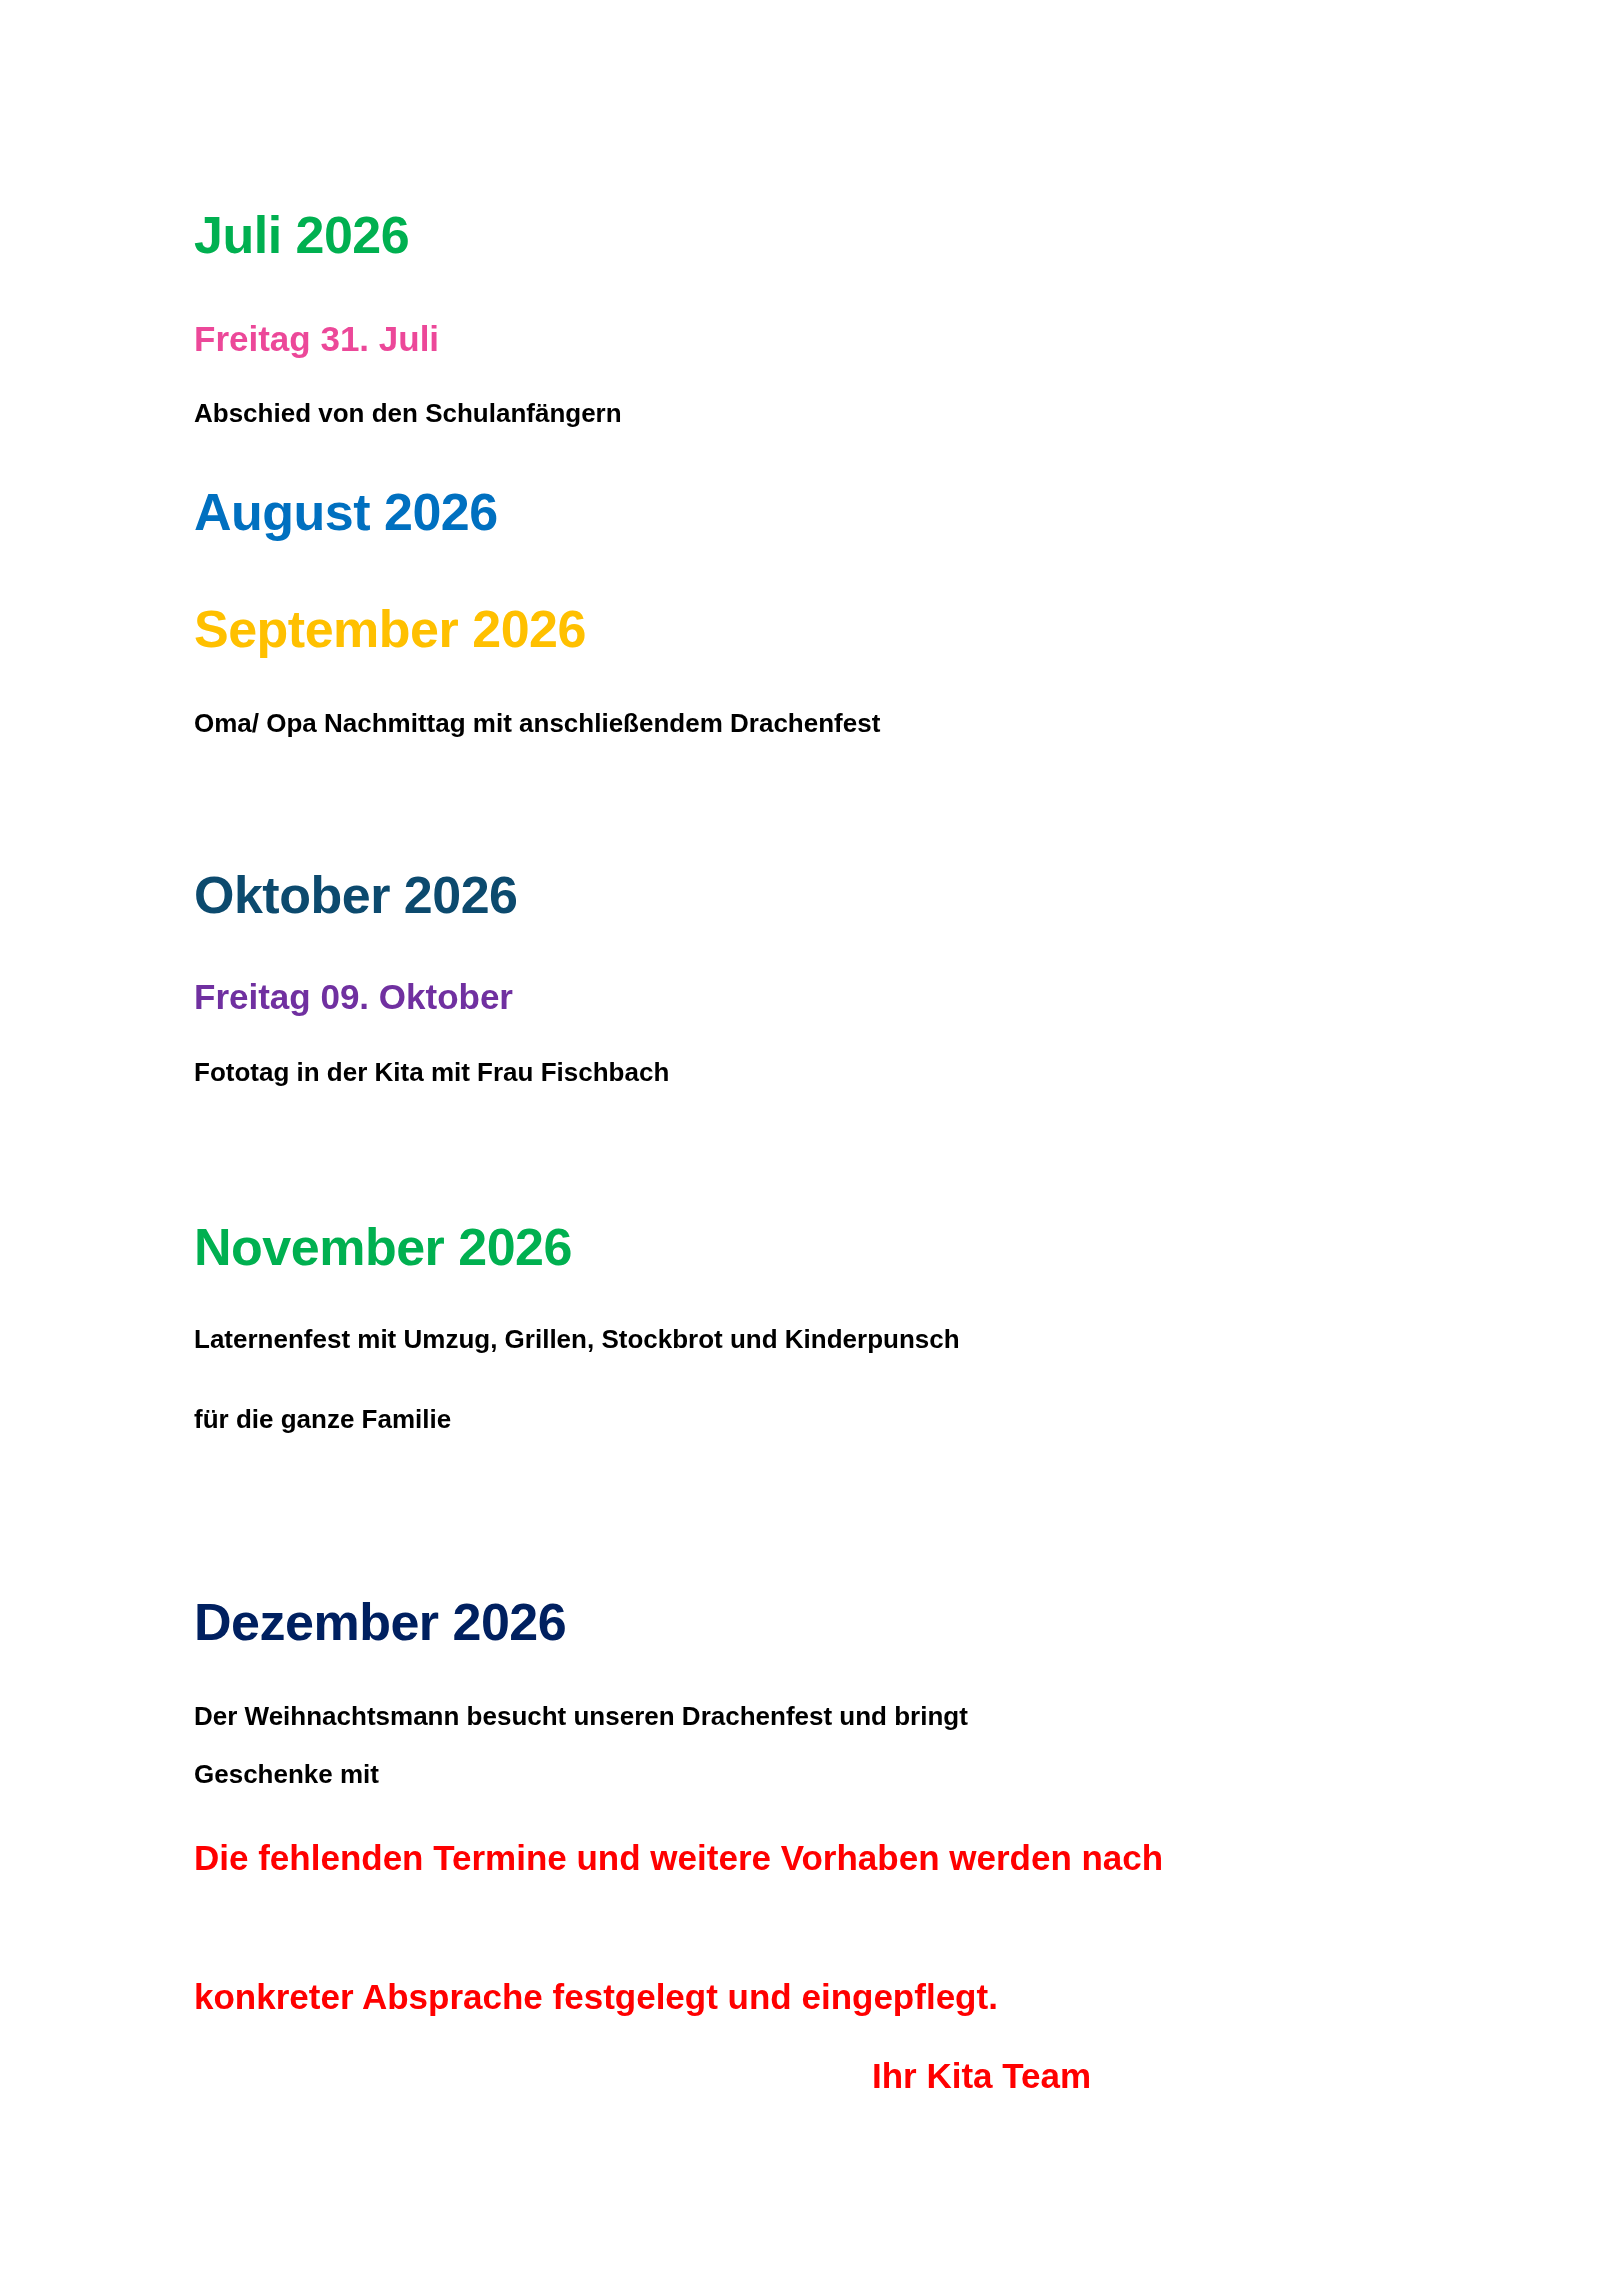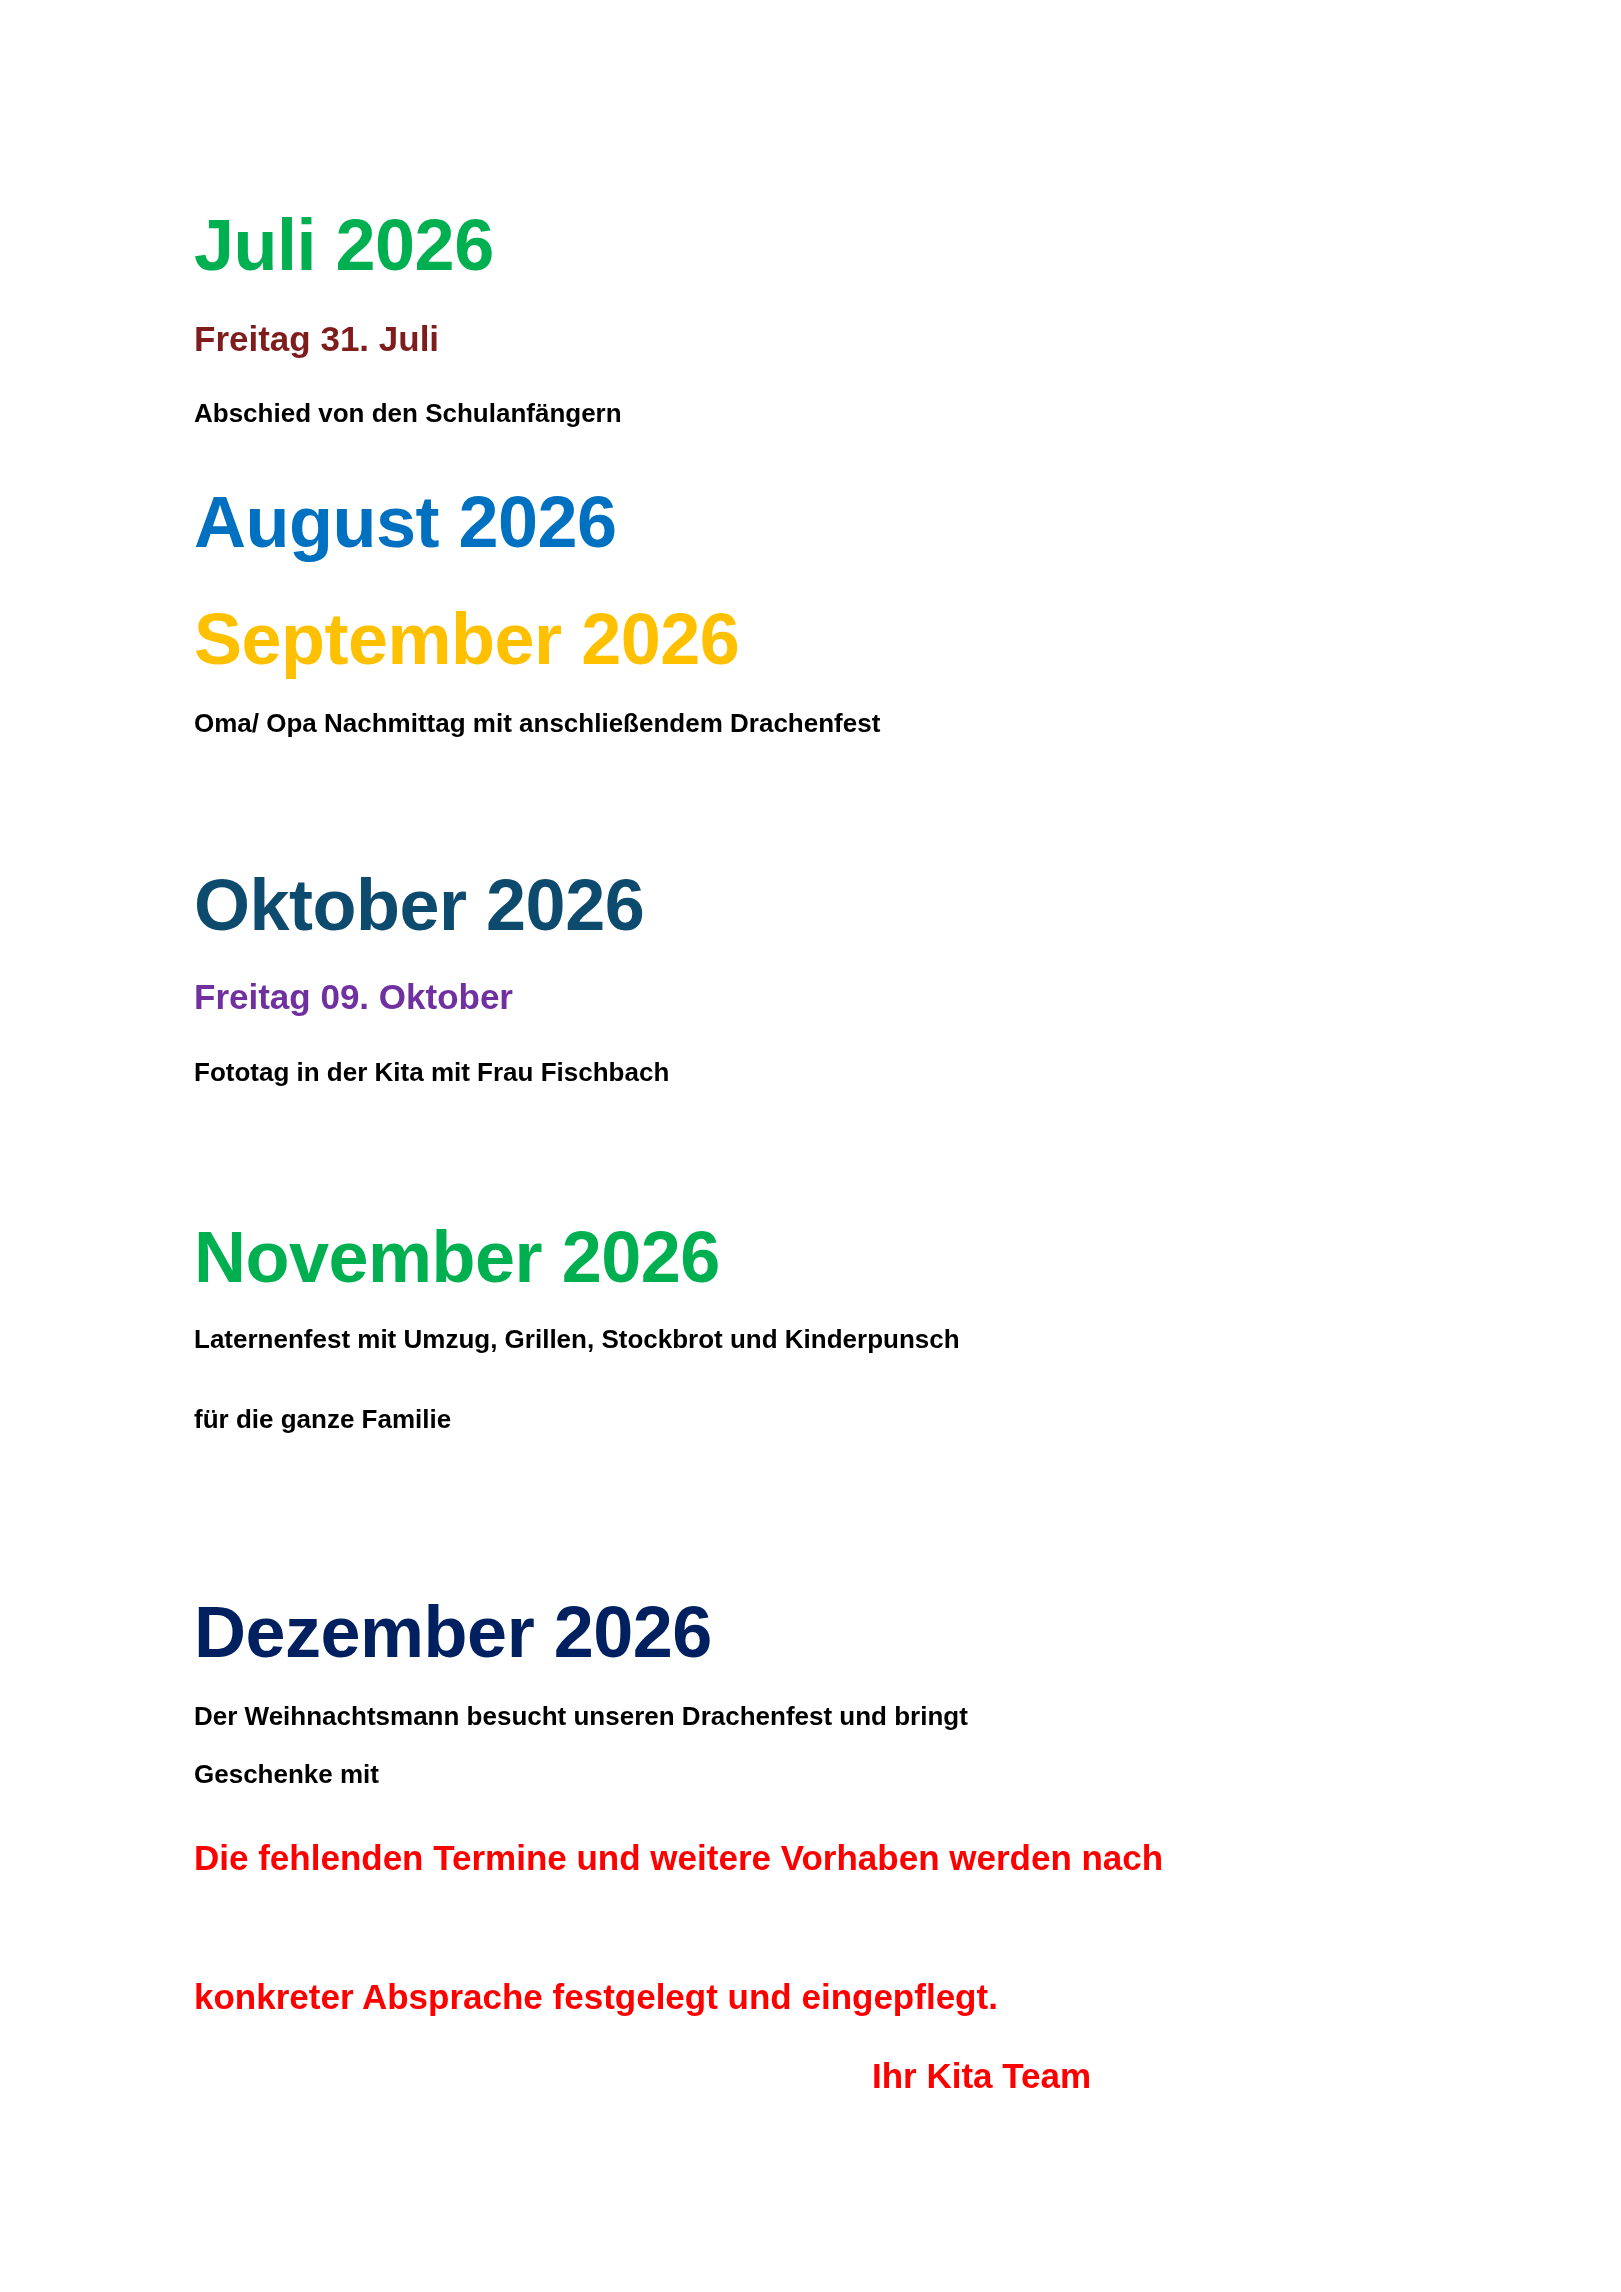--- a/index.html
+++ b/index.html
@@ -1,28 +1,28 @@
 <!DOCTYPE html>
 <html><head>
   <meta charset="utf-8">
   <style>
     html, body { margin: 0; padding: 0; background: #ffffff; }
     body { width: 1621px; height: 2293px; position: relative; overflow: hidden;
            font-family: "Liberation Sans", "DejaVu Sans", sans-serif; font-weight: bold; }
     .t { position: absolute; left: 194px; white-space: nowrap; line-height: 1; }
-    .h { font-size: 72px; letter-spacing: -0.5px; }
+    .h { font-size: 52px; letter-spacing: -0.5px; }
     .d { font-size: 35px; }
     .b { font-size: 26px; color: #000000; }
   </style>
 </head>
 <body>
 
 <div>
   <div class="t h" style="top:209px;color:#00B050;">Juli 2026</div>
-  <div class="t d" style="top:321px;color:#7f1d1d;">Freitag 31. Juli</div>
+  <div class="t d" style="top:321px;color:#ec4899;">Freitag 31. Juli</div>
   <div class="t b" style="top:400px;">Abschied von den Schulanfängern</div>
 
   <div class="t h" style="top:486px;color:#0070C0;">August 2026</div>
 
   <div class="t h" style="top:603px;color:#FFC000;">September 2026</div>
   <div class="t b" style="top:710px;">Oma/ Opa Nachmittag mit anschließendem Drachenfest</div>
 
   <div class="t h" style="top:869px;color:#0c4a6e;">Oktober 2026</div>
   <div class="t d" style="top:979px;color:#7030A0;">Freitag 09. Oktober</div>
   <div class="t b" style="top:1059px;">Fototag in der Kita mit Frau Fischbach</div>

